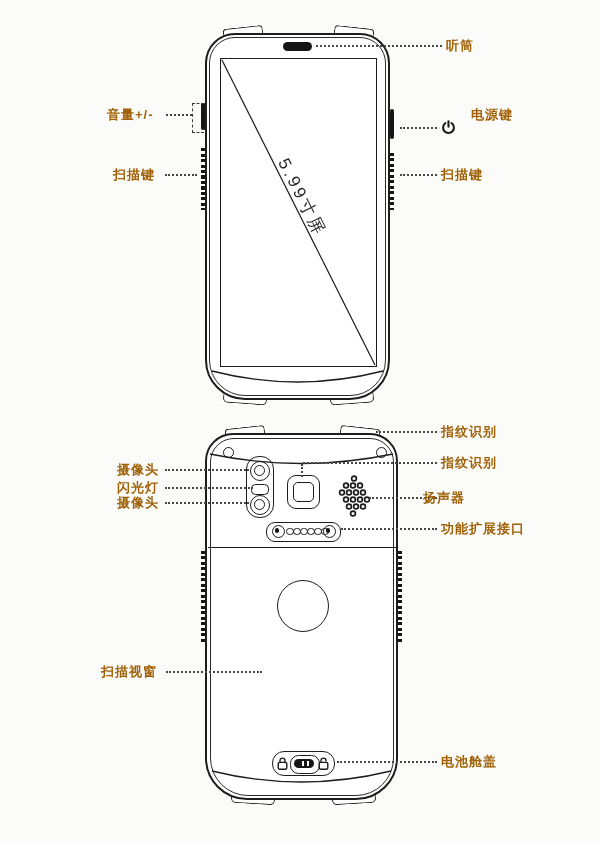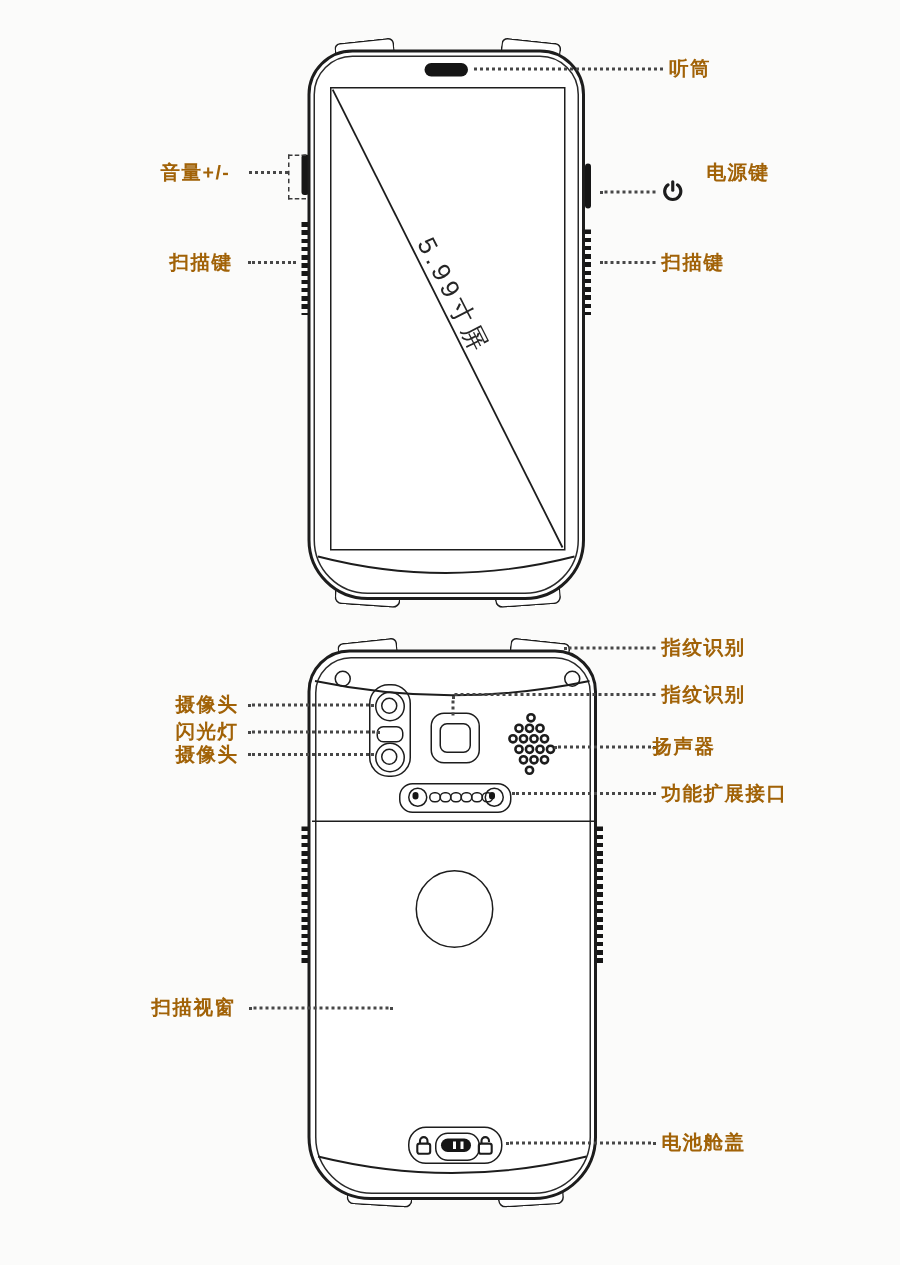--- a/index.html
+++ b/index.html
@@ -218,21 +218,21 @@
   <div class="callout-label" style="left:117px;top:462px;">摄像头</div>
   <div class="dotline" style="left:165px;top:469px;width:84px;"></div>
 
   <div class="callout-label" style="left:117px;top:480px;">闪光灯</div>
   <div class="dotline" style="left:165px;top:487px;width:88px;"></div>
 
   <div class="callout-label" style="left:117px;top:495px;">摄像头</div>
   <div class="dotline" style="left:165px;top:502px;width:84px;"></div>
 
   <div class="dotline" style="left:369px;top:497px;width:68px;"></div>
-  <div class="callout-label" style="left:435px;top:490px;">扬声器</div>
+  <div class="callout-label" style="left:423px;top:490px;">扬声器</div>
 
   <div class="dotline" style="left:341px;top:528px;width:96px;"></div>
   <div class="callout-label" style="left:441px;top:521px;">功能扩展接口</div>
 
   <div class="callout-label" style="left:101px;top:664px;">扫描视窗</div>
   <div class="dotline" style="left:166px;top:671px;width:96px;"></div>
 
   <div class="dotline" style="left:337px;top:761px;width:100px;"></div>
   <div class="callout-label" style="left:441px;top:754px;">电池舱盖</div>
 

